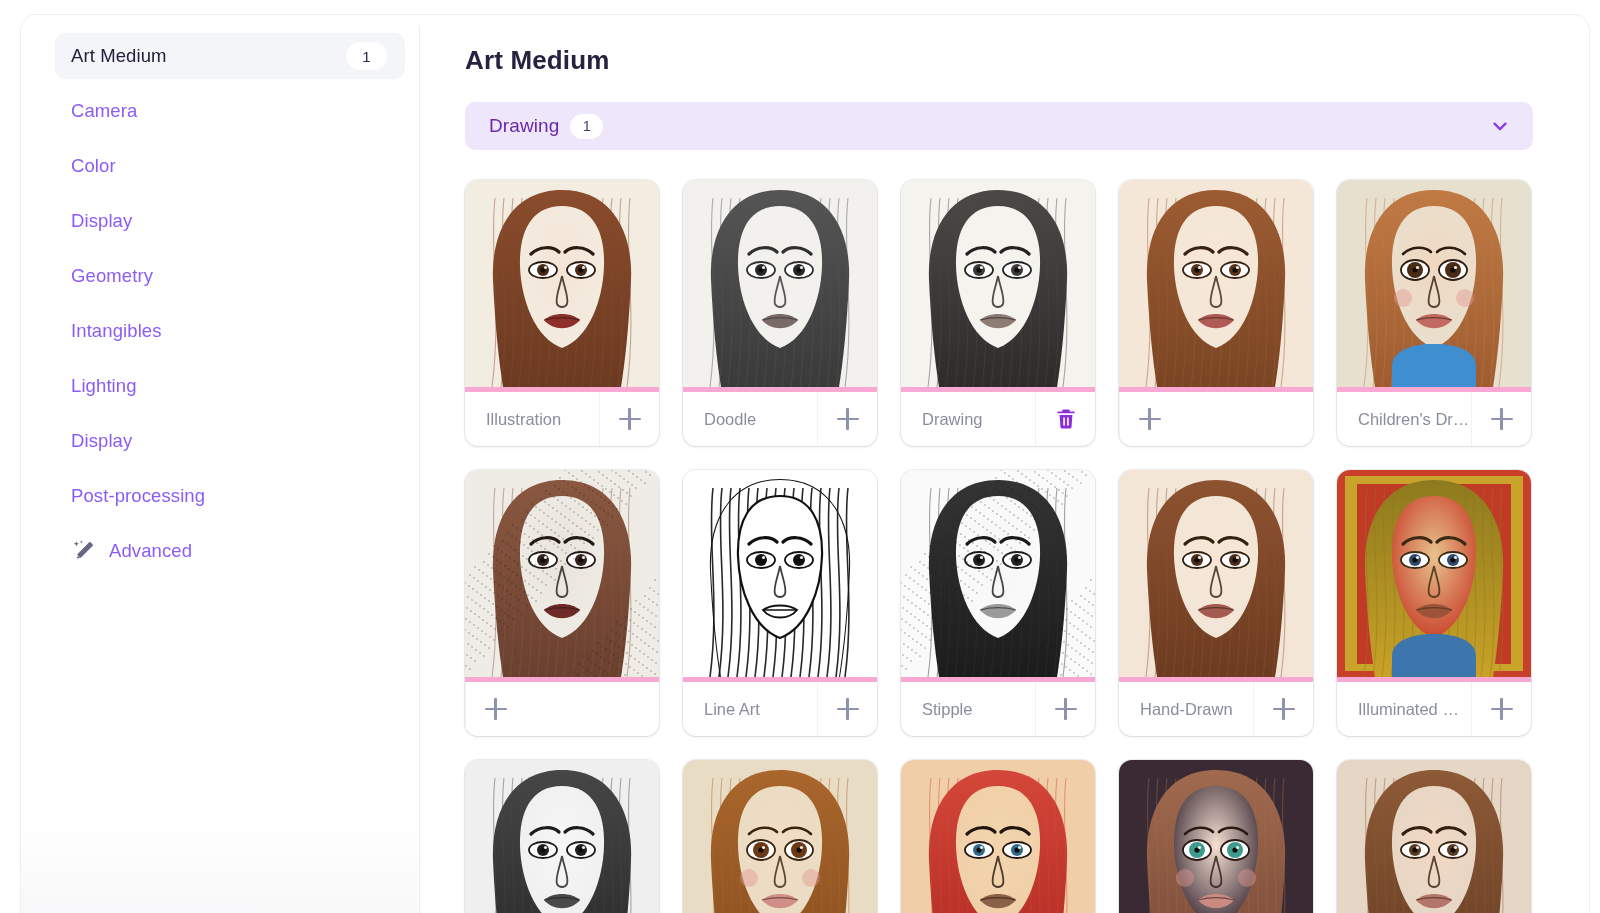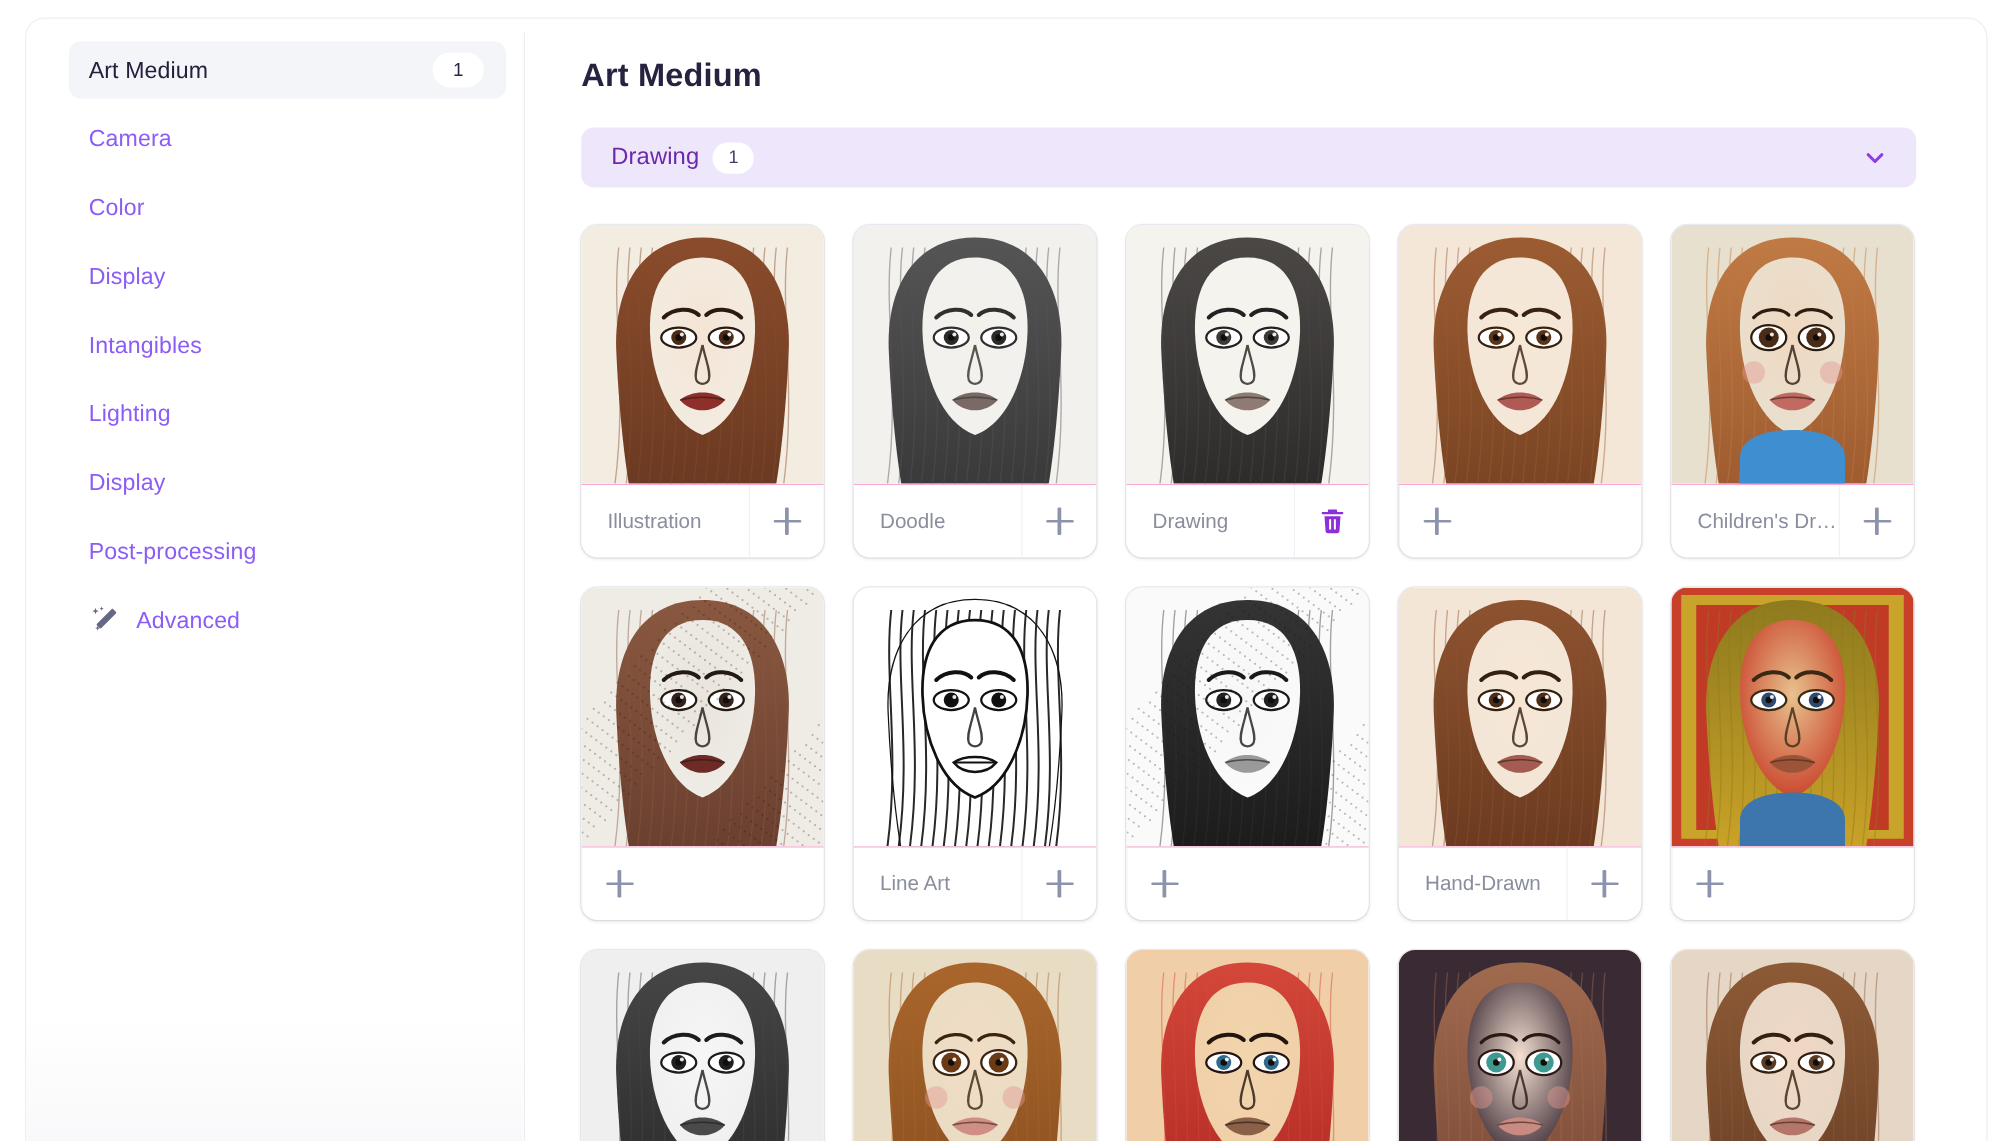--- a/index.html
+++ b/index.html
@@ -168,21 +168,21 @@
     position: relative;
     overflow: hidden;
     background: #f3f1ee;
   }
   .card-thumb svg { display: block; width: 100%; height: 100%; }
 
   .card-foot {
     height: 59px;
     display: flex;
     align-items: stretch;
-    border-top: 1px solid #f9a8d4;
+    border-top: 5px solid #f9a8d4;
   }
   .card-foot .card-label {
     flex: 1 1 auto;
     display: flex;
     align-items: center;
     padding-left: 21px;
     font-size: 16.5px;
     color: #8a8d9e;
     white-space: nowrap;
     overflow: hidden;
@@ -235,20 +235,23 @@
           <span class="nav-badge">1</span>
         </div>
         <div class="nav-item">
           <span class="nav-label">Camera</span>
         </div>
         <div class="nav-item">
           <span class="nav-label">Color</span>
         </div>
         <div class="nav-item">
           <span class="nav-label">Display</span>
+        </div>
+        <div class="nav-item">
+          <span class="nav-label">Geometry</span>
         </div>
         <div class="nav-item">
           <span class="nav-label">Intangibles</span>
         </div>
         <div class="nav-item">
           <span class="nav-label">Lighting</span>
         </div>
         <div class="nav-item">
           <span class="nav-label">Display</span>
         </div>
@@ -1550,20 +1553,21 @@
               <circle cx="29" cy="76" r="0.9" fill="#1a1a1a" opacity=".28"></circle>
               <circle cx="100" cy="0" r="0.9" fill="#1a1a1a" opacity=".28"></circle>
               <circle cx="171" cy="131" r="0.9" fill="#1a1a1a" opacity=".28"></circle>
               <circle cx="48" cy="55" r="0.9" fill="#1a1a1a" opacity=".28"></circle>
               <circle cx="119" cy="186" r="0.9" fill="#1a1a1a" opacity=".28"></circle>
               <circle cx="190" cy="110" r="0.9" fill="#1a1a1a" opacity=".28"></circle>
               <circle cx="67" cy="34" r="0.9" fill="#1a1a1a" opacity=".28"></circle>
             </svg>
           </div>
           <div class="card-foot">
+            <span class="card-label">Stipple</span>
             <span class="card-action">
               <span class="plus-icon"></span>
             </span>
           </div>
         </div>
         <div class="card">
           <div class="card-thumb">
             <svg viewBox="0 0 194 207" preserveAspectRatio="xMidYMid slice" xmlns="http://www.w3.org/2000/svg">
               <defs>
                 <linearGradient id="hg_handdrawn" x1="0" y1="0" x2="0" y2="1">
@@ -1662,20 +1666,21 @@
               <circle cx="78" cy="90" r="2.6" fill="#120d0a"></circle>
               <circle cx="116" cy="90" r="2.6" fill="#120d0a"></circle>
               <circle cx="80.5" cy="87.5" r="1.6" fill="#ffffff" opacity=".9"></circle>
               <circle cx="118.5" cy="87.5" r="1.6" fill="#ffffff" opacity=".9"></circle>
               <path d="M97 96 C94 110 90 118 92 124 C94 128 100 128 102 124 C104 118 100 110 97 96" fill="none" stroke="#3a2a14" stroke-width="1.8" opacity=".8"></path>
               <path d="M79 140 C88 132 106 132 115 140 C106 151 88 151 79 140 Z" fill="#9c5438"></path>
               <path d="M79 140 C90 137 104 137 115 140" fill="none" stroke="#3a2a14" stroke-width="1.2" opacity=".6"></path>
             </svg>
           </div>
           <div class="card-foot">
+            <span class="card-label">Illuminated …</span>
             <span class="card-action">
               <span class="plus-icon"></span>
             </span>
           </div>
         </div>
         <div class="card">
           <div class="card-thumb">
             <svg viewBox="0 0 194 207" preserveAspectRatio="xMidYMid slice" xmlns="http://www.w3.org/2000/svg">
               <defs>
                 <linearGradient id="hg_charcoal" x1="0" y1="0" x2="0" y2="1">

